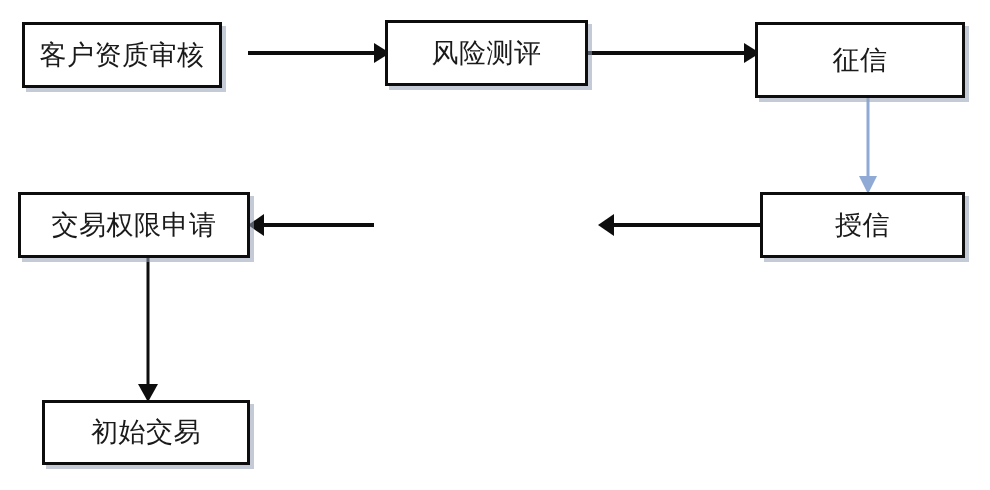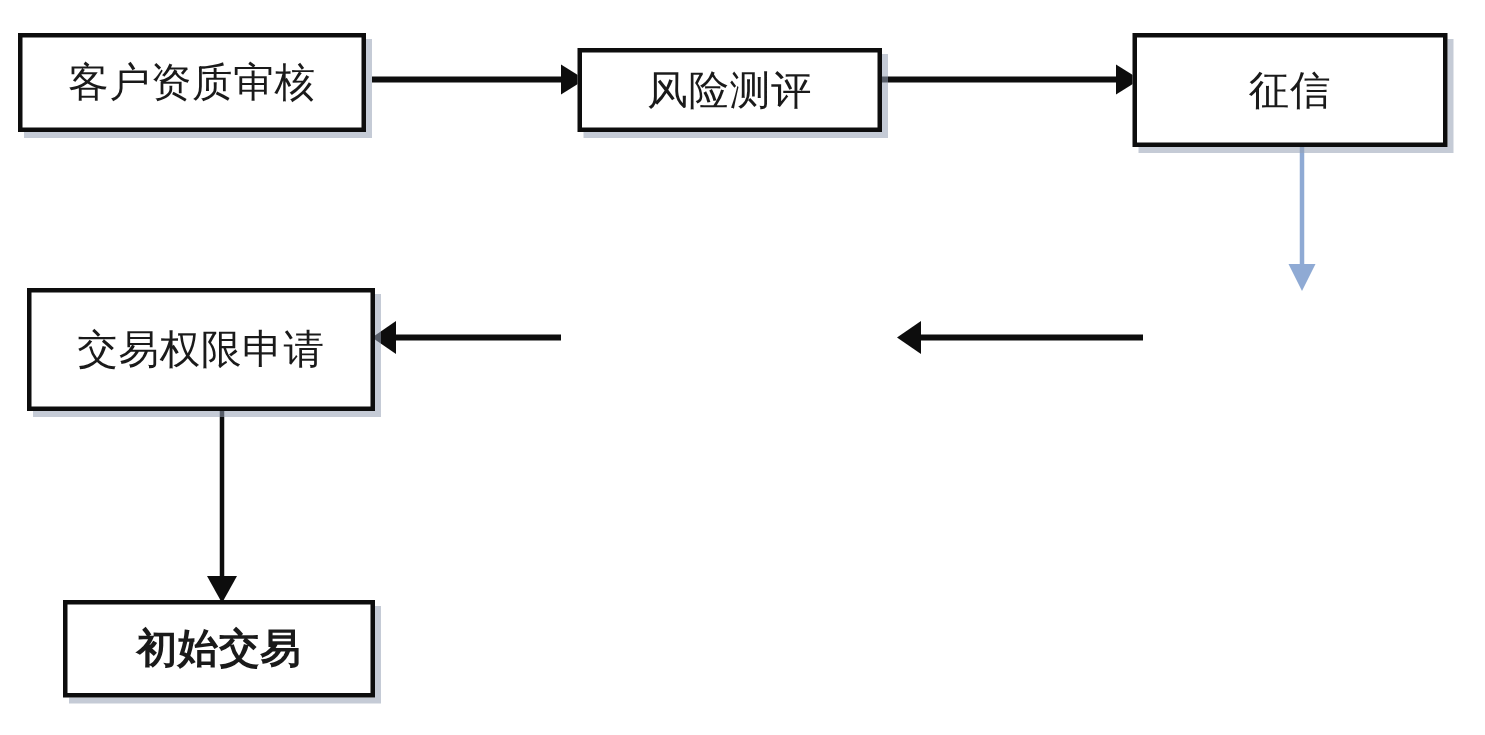--- a/index.html
+++ b/index.html
@@ -30,27 +30,27 @@
   }
   .node .label {
     font-family: "Liberation Serif", "DejaVu Serif", serif;
     font-size: 27px;
     line-height: 1;
     color: #1a1a1a;
     white-space: nowrap;
     letter-spacing: 0.5px;
   }
   
-  #n-kyc      { left: 12px;  top: 22px;  width: 232px; height: 66px; text-align: right; }
-  #n-risk     { left: 385px; top: 32px;  width: 203px; height: 56px; }
+  #n-kyc      { left: 22px;  top: 22px;  width: 200px; height: 66px; text-align: right; }
+  #n-risk     { left: 385px; top: 20px;  width: 203px; height: 66px; }
   #n-credit   { left: 755px; top: 22px;  width: 210px; height: 76px; }
-  #n-perm     { left: 18px;  top: 192px; width: 232px; height: 82px; }
+  #n-perm     { left: 18px;  top: 192px; width: 232px; height: 66px; }
   #n-agree    { left: 372px; top: 192px; width: 228px; height: 66px; }
   #n-grant    { left: 760px; top: 192px; width: 205px; height: 66px; }
-  #n-trade    { left: 42px;  top: 400px; width: 208px; height: 65px; font-weight: bold; }
+  #n-trade    { left: 42px;  top: 400px; width: 208px; height: 65px; }
 
   .edge {
     position: absolute;
     z-index: 2;
     overflow: visible;
   }
   .edge svg { display: block; overflow: visible; }
 </style>
 </head>
 <body>
@@ -109,18 +109,21 @@
 
   <div class="node" id="n-credit">
     <span class="label">征信</span>
   </div>
 
   <div class="node" id="n-perm">
     <span class="label">交易权限申请</span>
   </div>
 
 
+  <div class="node" id="n-grant">
+    <span class="label">授信</span>
+  </div>
 
   <div class="node" id="n-trade">
     <span class="label">初始交易</span>
   </div>
 
 </div>
 
 </body></html>

